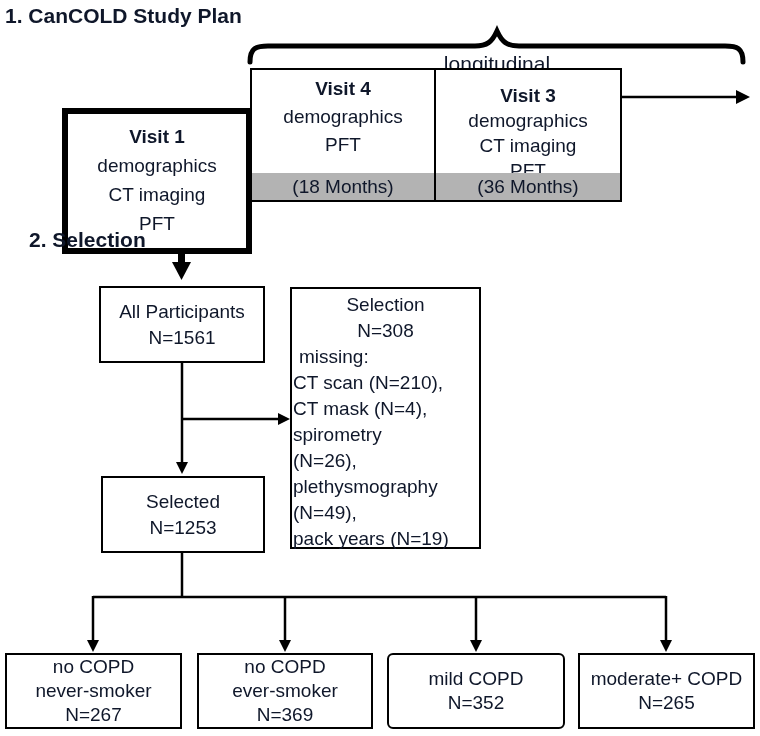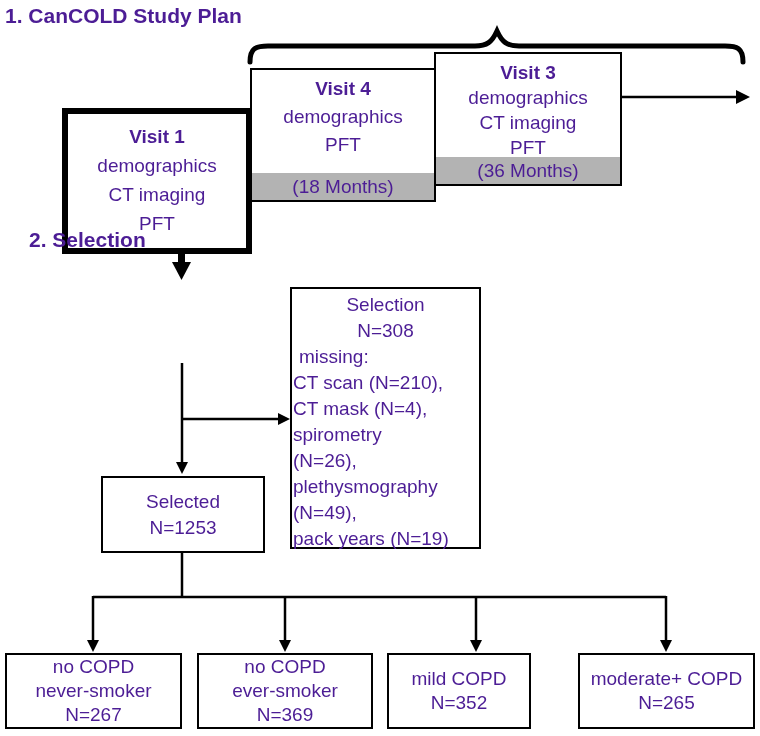--- a/index.html
+++ b/index.html
@@ -1,53 +1,53 @@
 <!DOCTYPE html>
 <html><head>
 <meta charset="utf-8">
 <style>
   html,body { margin:0; padding:0; background:#ffffff; }
   .canvas {
     position:relative; width:760px; height:736px; background:#ffffff;
-    font-family:"Liberation Sans", sans-serif; color:#4c1d95;
+    font-family:"Liberation Sans", sans-serif; color:#0f172a;
     overflow:hidden;
   }
   .overlay { position:absolute; left:0; top:0; width:760px; height:736px; }
   .heading {
     position:absolute; font-size:21px; font-weight:bold; white-space:nowrap;
   }
   .brace-label {
     position:absolute; left:247px; top:16px; width:500px; text-align:center;
     font-size:21px; font-weight:normal;margin-top:36px;
   }
   .box {
     position:absolute; box-sizing:border-box; background:#ffffff;
     border:2px solid #000; text-align:center; font-size:19px;
   }
   .visit { line-height:27px; }
   .visit .title { font-weight:bold; }
   .v1 { left:62px; top:60px; width:190px; height:146px; border-width:6px; padding-top:8px; line-height:29px;margin-top:48px; }
   .v2 { left:250px; top:68px; width:186px; height:134px; padding-top:5px; line-height:28px; }
-  .v3 { left:434px; top:52px; width:188px; height:134px; padding-top:6px; line-height:25px; }
+  .v3 { left:434px; top:68px; width:188px; height:134px; padding-top:13px; line-height:25px; }
   .months-band {
     position:absolute; left:0; right:0; bottom:0; height:27px;
     line-height:27px; text-align:center;
   }
   .stack-center {
     display:flex; flex-direction:column; justify-content:center; align-items:center;
   }
   .ap  { left:99px;  top:286px; width:166px; height:77px; line-height:26px; }
   .sel { left:101px; top:476px; width:164px; height:77px; line-height:26px; }
   .exc { left:290px; top:287px; width:191px; height:262px; line-height:26px; padding-top:3px; }
   .exc .left-line  { text-align:left; padding-left:1px; }
   .exc .intro-line { text-align:left; padding-left:7px; }
   .grp { top:653px; height:76px; line-height:24px; }
   .g1 { left:5px;   width:177px; }
   .g2 { left:197px; width:176px; }
-  .g3 { left:387px; width:144px; }
+  .g3 { left:387px; width:178px;border-radius:6px; }
   .g4 { left:578px; width:177px; }
 </style>
 </head>
 <body>
 
 <div class="canvas">
 
   <svg class="overlay" viewBox="0 0 760 736" xmlns="http://www.w3.org/2000/svg">
 
     <path d="M 250 62 C 250 48 256 46 268 46 L 475 46 C 487 46 492 42 497 31 C 502 42 507 46 519 46 L 725 46 C 737 46 743 48 743 62" fill="none" stroke="#000" stroke-width="5" stroke-linecap="round"></path>
@@ -97,20 +97,24 @@
   <div class="box visit v3">
     <div class="title">Visit 3</div>
     <div>demographics</div>
     <div>CT imaging</div>
     <div>PFT</div>
     <div class="months-band" style="background:#b3b3b3;">(36 Months)</div>
   </div>
 
   <div class="heading" style="left:5px; top:228px;margin-left:24px;">2. Selection</div>
 
+  <div class="box stack-center ap">
+    <div>All Participants</div>
+    <div>N=1561</div>
+  </div>
 
   <div class="box exc">
     <div>Selection</div>
     <div>N=308</div>
     <div class="intro-line">missing:</div>
     <div class="left-line">CT scan (N=210),</div>
     <div class="left-line">CT mask (N=4),</div>
     <div class="left-line">spirometry</div>
     <div class="left-line">(N=26),</div>
     <div class="left-line">plethysmography</div>

